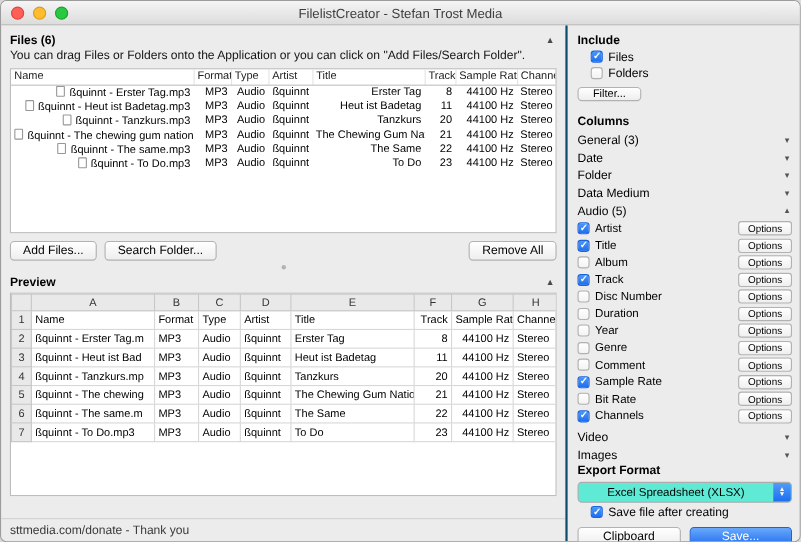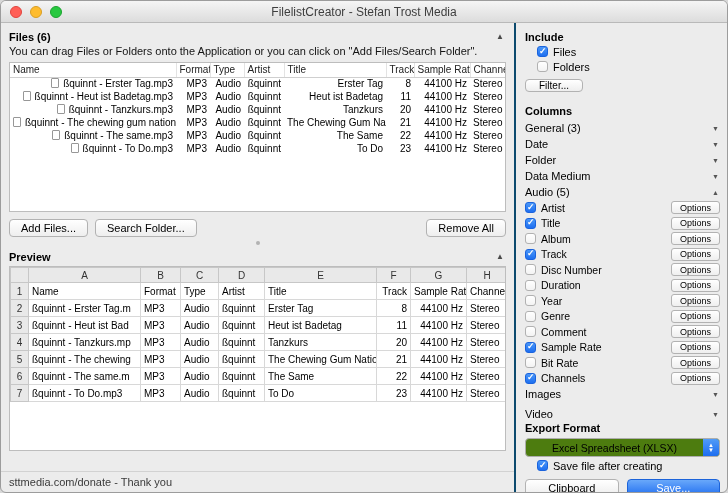--- a/index.html
+++ b/index.html
@@ -51,21 +51,21 @@
   .cb { width:11px; height:11px; flex:none; border:1px solid #b1b1b1; border-radius:3px; background:linear-gradient(#ffffff,#f3f3f3); position:relative; }
   .cb.checked { background:linear-gradient(#4a97f8,#1e6ff0); border-color:#1a63dd; }
   .cb.checked::after { content:"✓"; position:absolute; left:1px; top:-1.5px; color:#fff; font-size:9px; font-weight:bold; }
   .sb-btn { align-self:flex-start; margin:3px 0 2px; height:17px; font-size:10px; padding:0 13px; }
   .group-row { display:flex; justify-content:space-between; align-items:center; height:16px; font-size:11px; color:#000; flex:none; }
   .tri { font-size:7px; color:#555; padding-right:1px; }
   .audio-item { display:flex; align-items:center; gap:5px; height:15.5px; font-size:10.5px; flex:none; }
   .audio-item .ai-label { flex:1; white-space:nowrap; overflow:hidden; }
   .opt-btn { height:13px; font-size:9px; padding:0 8px; background:linear-gradient(#ffffff,#efefef); border:1px solid #b2b2b2; border-radius:3px; font-family:inherit; flex:none; }
   .export-hdr { margin-top:auto; }
-  .select { height:19px; border:1px solid #adadad; border-radius:4px; background:#4d7c0f; display:flex; align-items:center; margin:1px 0 3px; flex:none; overflow:hidden; }
+  .select { height:19px; border:1px solid #adadad; border-radius:4px; background:#5eead4; display:flex; align-items:center; margin:1px 0 3px; flex:none; overflow:hidden; }
   .sel-text { flex:1; text-align:center; font-size:10.5px; color:#000; white-space:nowrap; overflow:hidden; }
   .sel-stepper { width:16px; height:19px; background:linear-gradient(#549ef8,#1a6bef); display:flex; flex-direction:column; align-items:center; justify-content:center; color:#fff; font-size:6px; line-height:5px; flex:none; border-radius:0 3px 3px 0; }
   .sb-bottom { display:flex; gap:8px; margin-top:4px; flex:none; }
   .sb-bottom .btn { flex:1; padding:0; height:17px; font-size:11px; }
   .btn.primary { background:linear-gradient(#69a8fa,#2572f1); border-color:#1c63d9; color:#fff; }
 </style>
 </head>
 <body>
 
 <div class="window">
@@ -391,26 +391,26 @@
         <span class="cb"></span>
         <span class="ai-label">Bit Rate</span>
         <button class="opt-btn">Options</button>
       </div>
       <div class="audio-item">
         <span class="cb checked"></span>
         <span class="ai-label">Channels</span>
         <button class="opt-btn">Options</button>
       </div>
 
-      <div class="group-row">
-        <span>Images</span>
-          <span class="tri">▼</span>
-      </div>
       <div class="group-row" style="margin-top:4px">
         <span>Video</span>
+          <span class="tri">▼</span>
+      </div>
+      <div class="group-row">
+        <span>Images</span>
           <span class="tri">▼</span>
       </div>
 
       <div class="sb-header export-hdr">Export Format</div>
       <div class="select">
         <span class="sel-text">Excel Spreadsheet (XLSX)</span>
         <span class="sel-stepper">
             <span>▲</span>
             <span>▼</span>
           </span>

